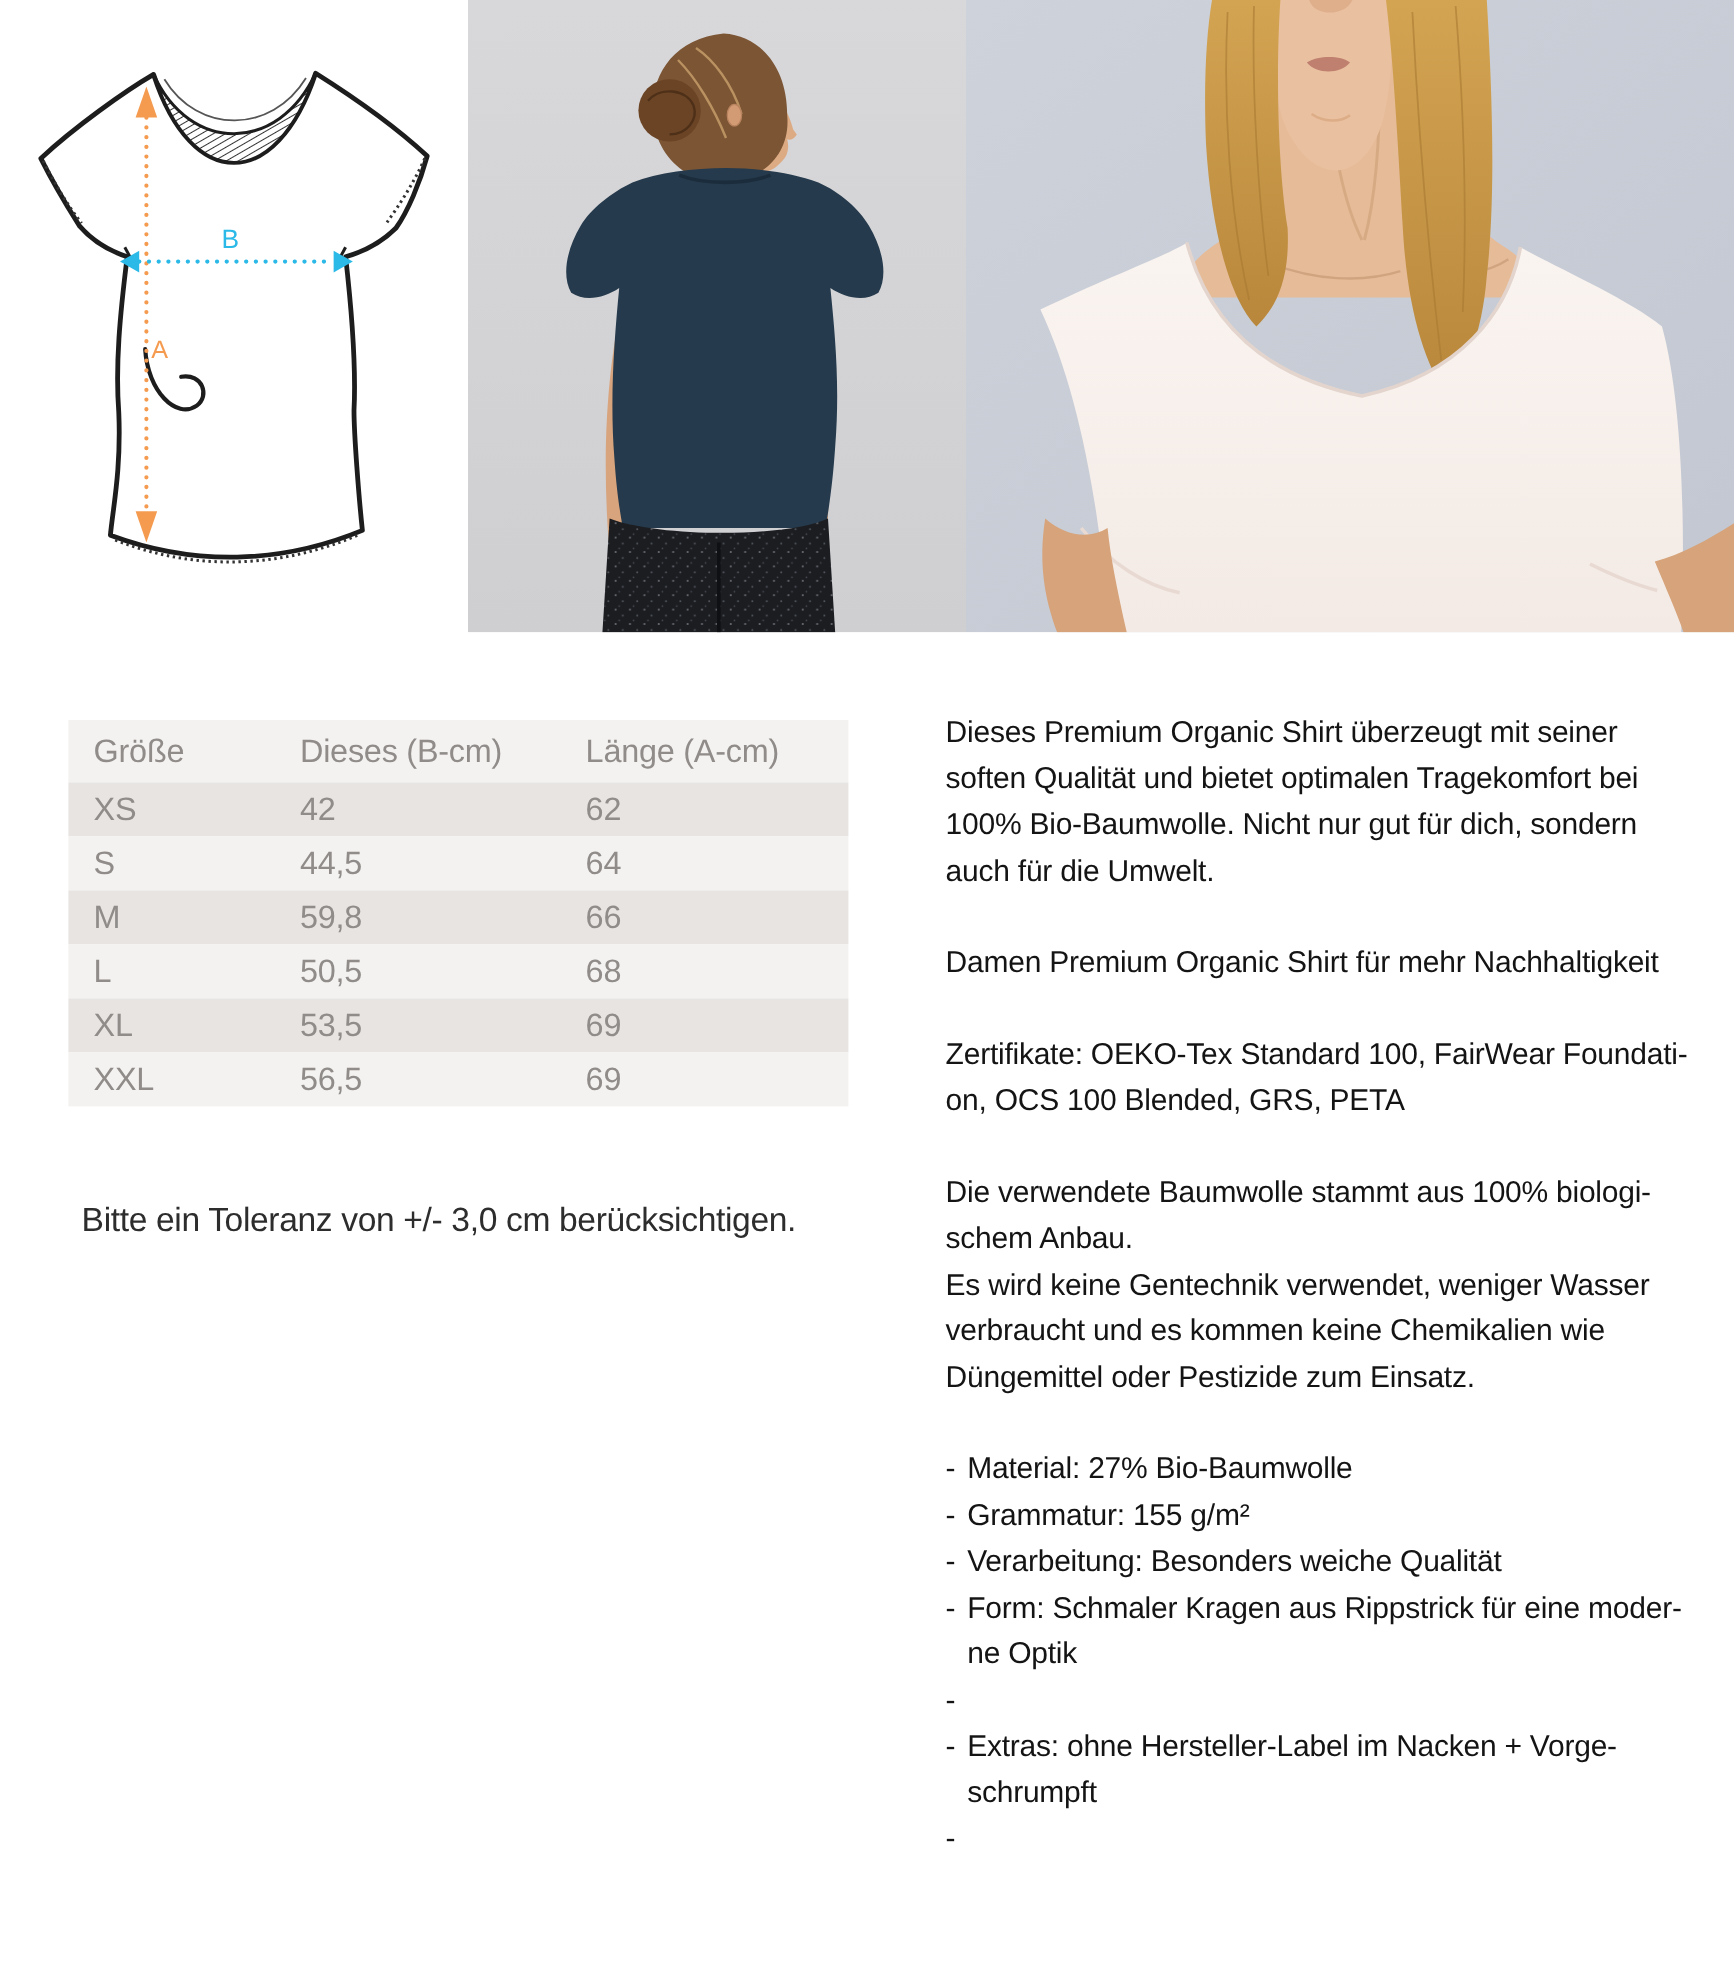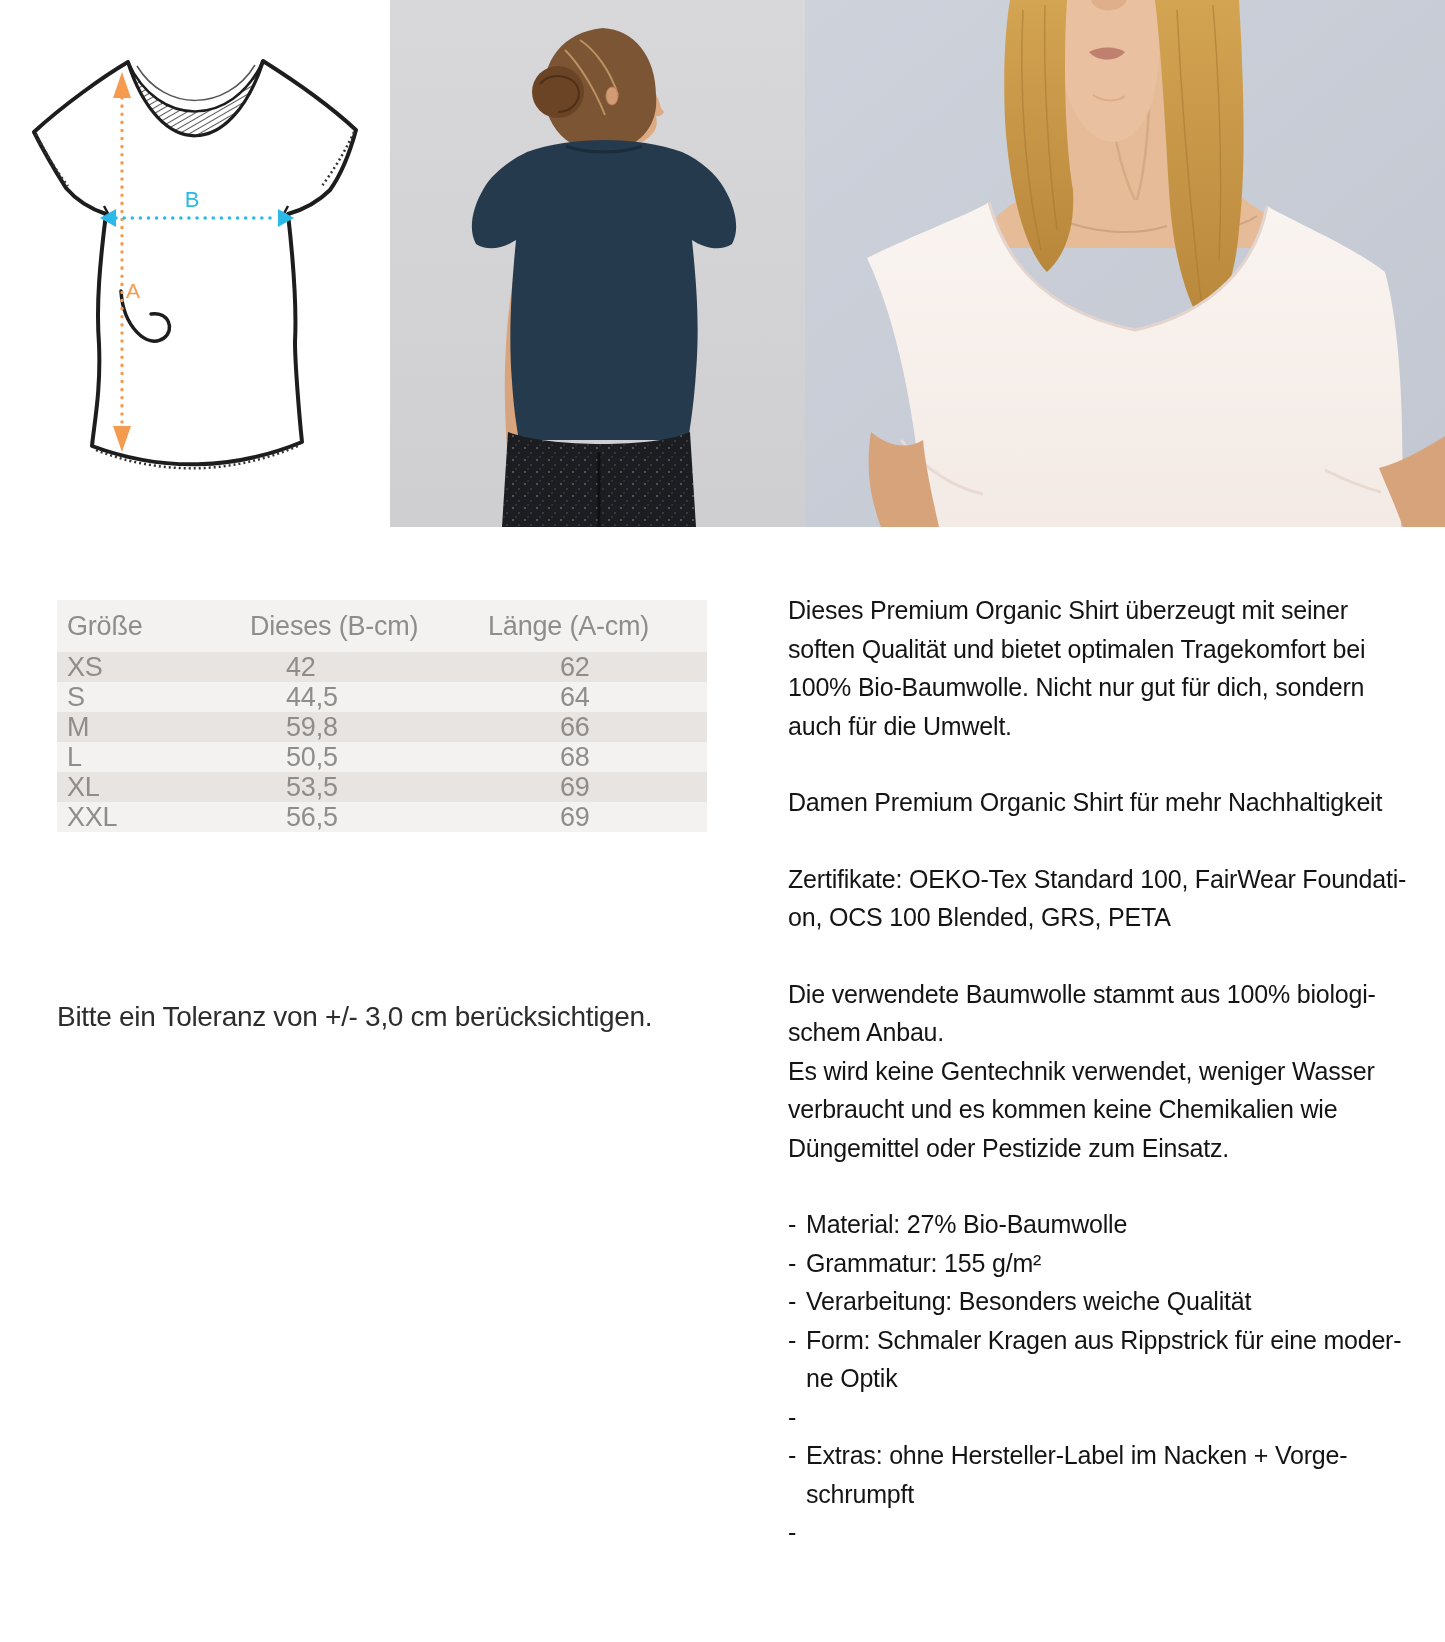--- a/index.html
+++ b/index.html
@@ -9,26 +9,26 @@
   .panel svg{display:block;}
   #diagram-panel{left:0;width:390px;background:#fff;}
   #photo-back{left:390px;width:415px;}
   #photo-front{left:805px;width:640px;}
 
   
   .size-table{position:absolute;left:57px;top:600px;width:650px;
               font-size:27px;color:#8f8c8a;letter-spacing:-0.2px;}
   .t-row{display:grid;grid-template-columns:193px 238px 1fr;align-items:center;}
   .t-row.head{height:52px;background:#f4f2f0;}
-  .t-row.data{height:30px;gap:36px;}
+  .t-row.data{height:45px;}
   .t-row.dark{background:#e7e4e2;}
   .t-row.light{background:#f4f2f0;}
-  .t-cell.c0{padding-left:10px;}
-
-  .tolerance{position:absolute;left:57px;top:1001px;font-size:28px;color:#2d2d2d;
+  .t-cell.c0{padding-left:21px;}
+
+  .tolerance{position:absolute;left:68px;top:1001px;font-size:28px;color:#2d2d2d;
              letter-spacing:-0.3px;}
 
   
   .description{position:absolute;left:788px;top:591px;width:660px;
                font-size:25px;line-height:38.5px;color:#141414;letter-spacing:-0.2px;}
   .description p{margin:0 0 38px 0;white-space:pre-line;}
   ul.bullets{list-style:none;margin:0;padding:0;}
   ul.bullets li{display:flex;}
   ul.bullets .marker{width:18px;flex:none;}
   ul.bullets .btext{white-space:pre-line;}

